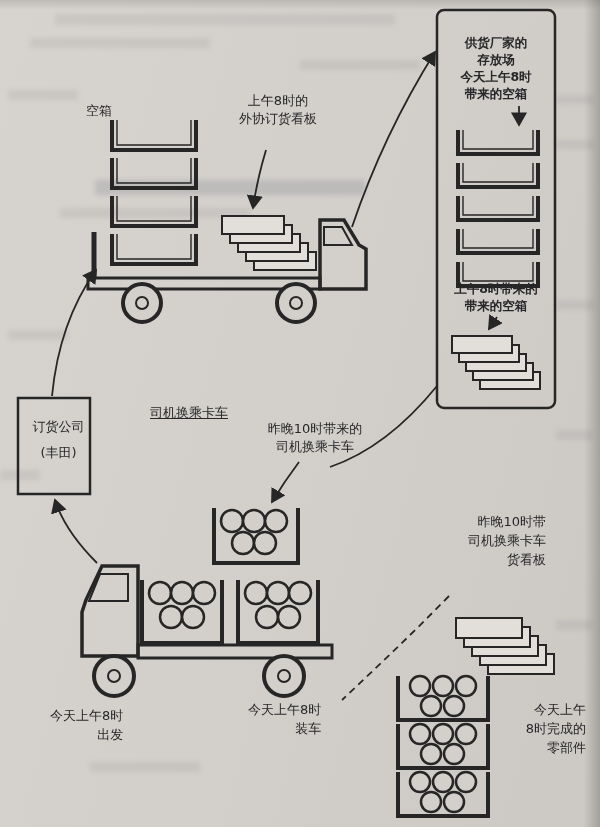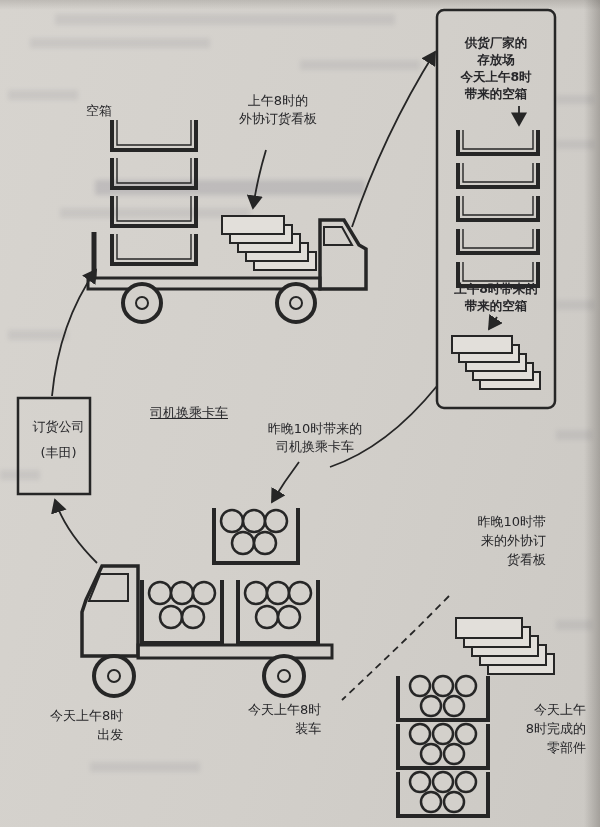--- a/index.html
+++ b/index.html
@@ -244,21 +244,21 @@
 
   <div class="label center" style="left:18px;top:414px;width:81px;line-height:26px;">订货公司
 (丰田)</div>
 
   <div class="label" style="left:150px;top:404px;text-decoration:underline;">司机换乘卡车</div>
 
   <div class="label center" style="left:252px;top:420px;width:126px;">昨晚10时带来的
 司机换乘卡车</div>
 
   <div class="label" style="left:452px;top:512px;width:94px;line-height:19px;">昨晚10时带
-来的外协订
+司机换乘卡车
 货看板</div>
 
   <div class="label" style="left:50px;top:706px;line-height:19px;">今天上午8时
 出发</div>
 
   <div class="label" style="left:248px;top:700px;line-height:19px;">今天上午8时
 装车</div>
 
   <div class="label" style="left:504px;top:700px;width:82px;line-height:19px;">今天上午
 8时完成的

